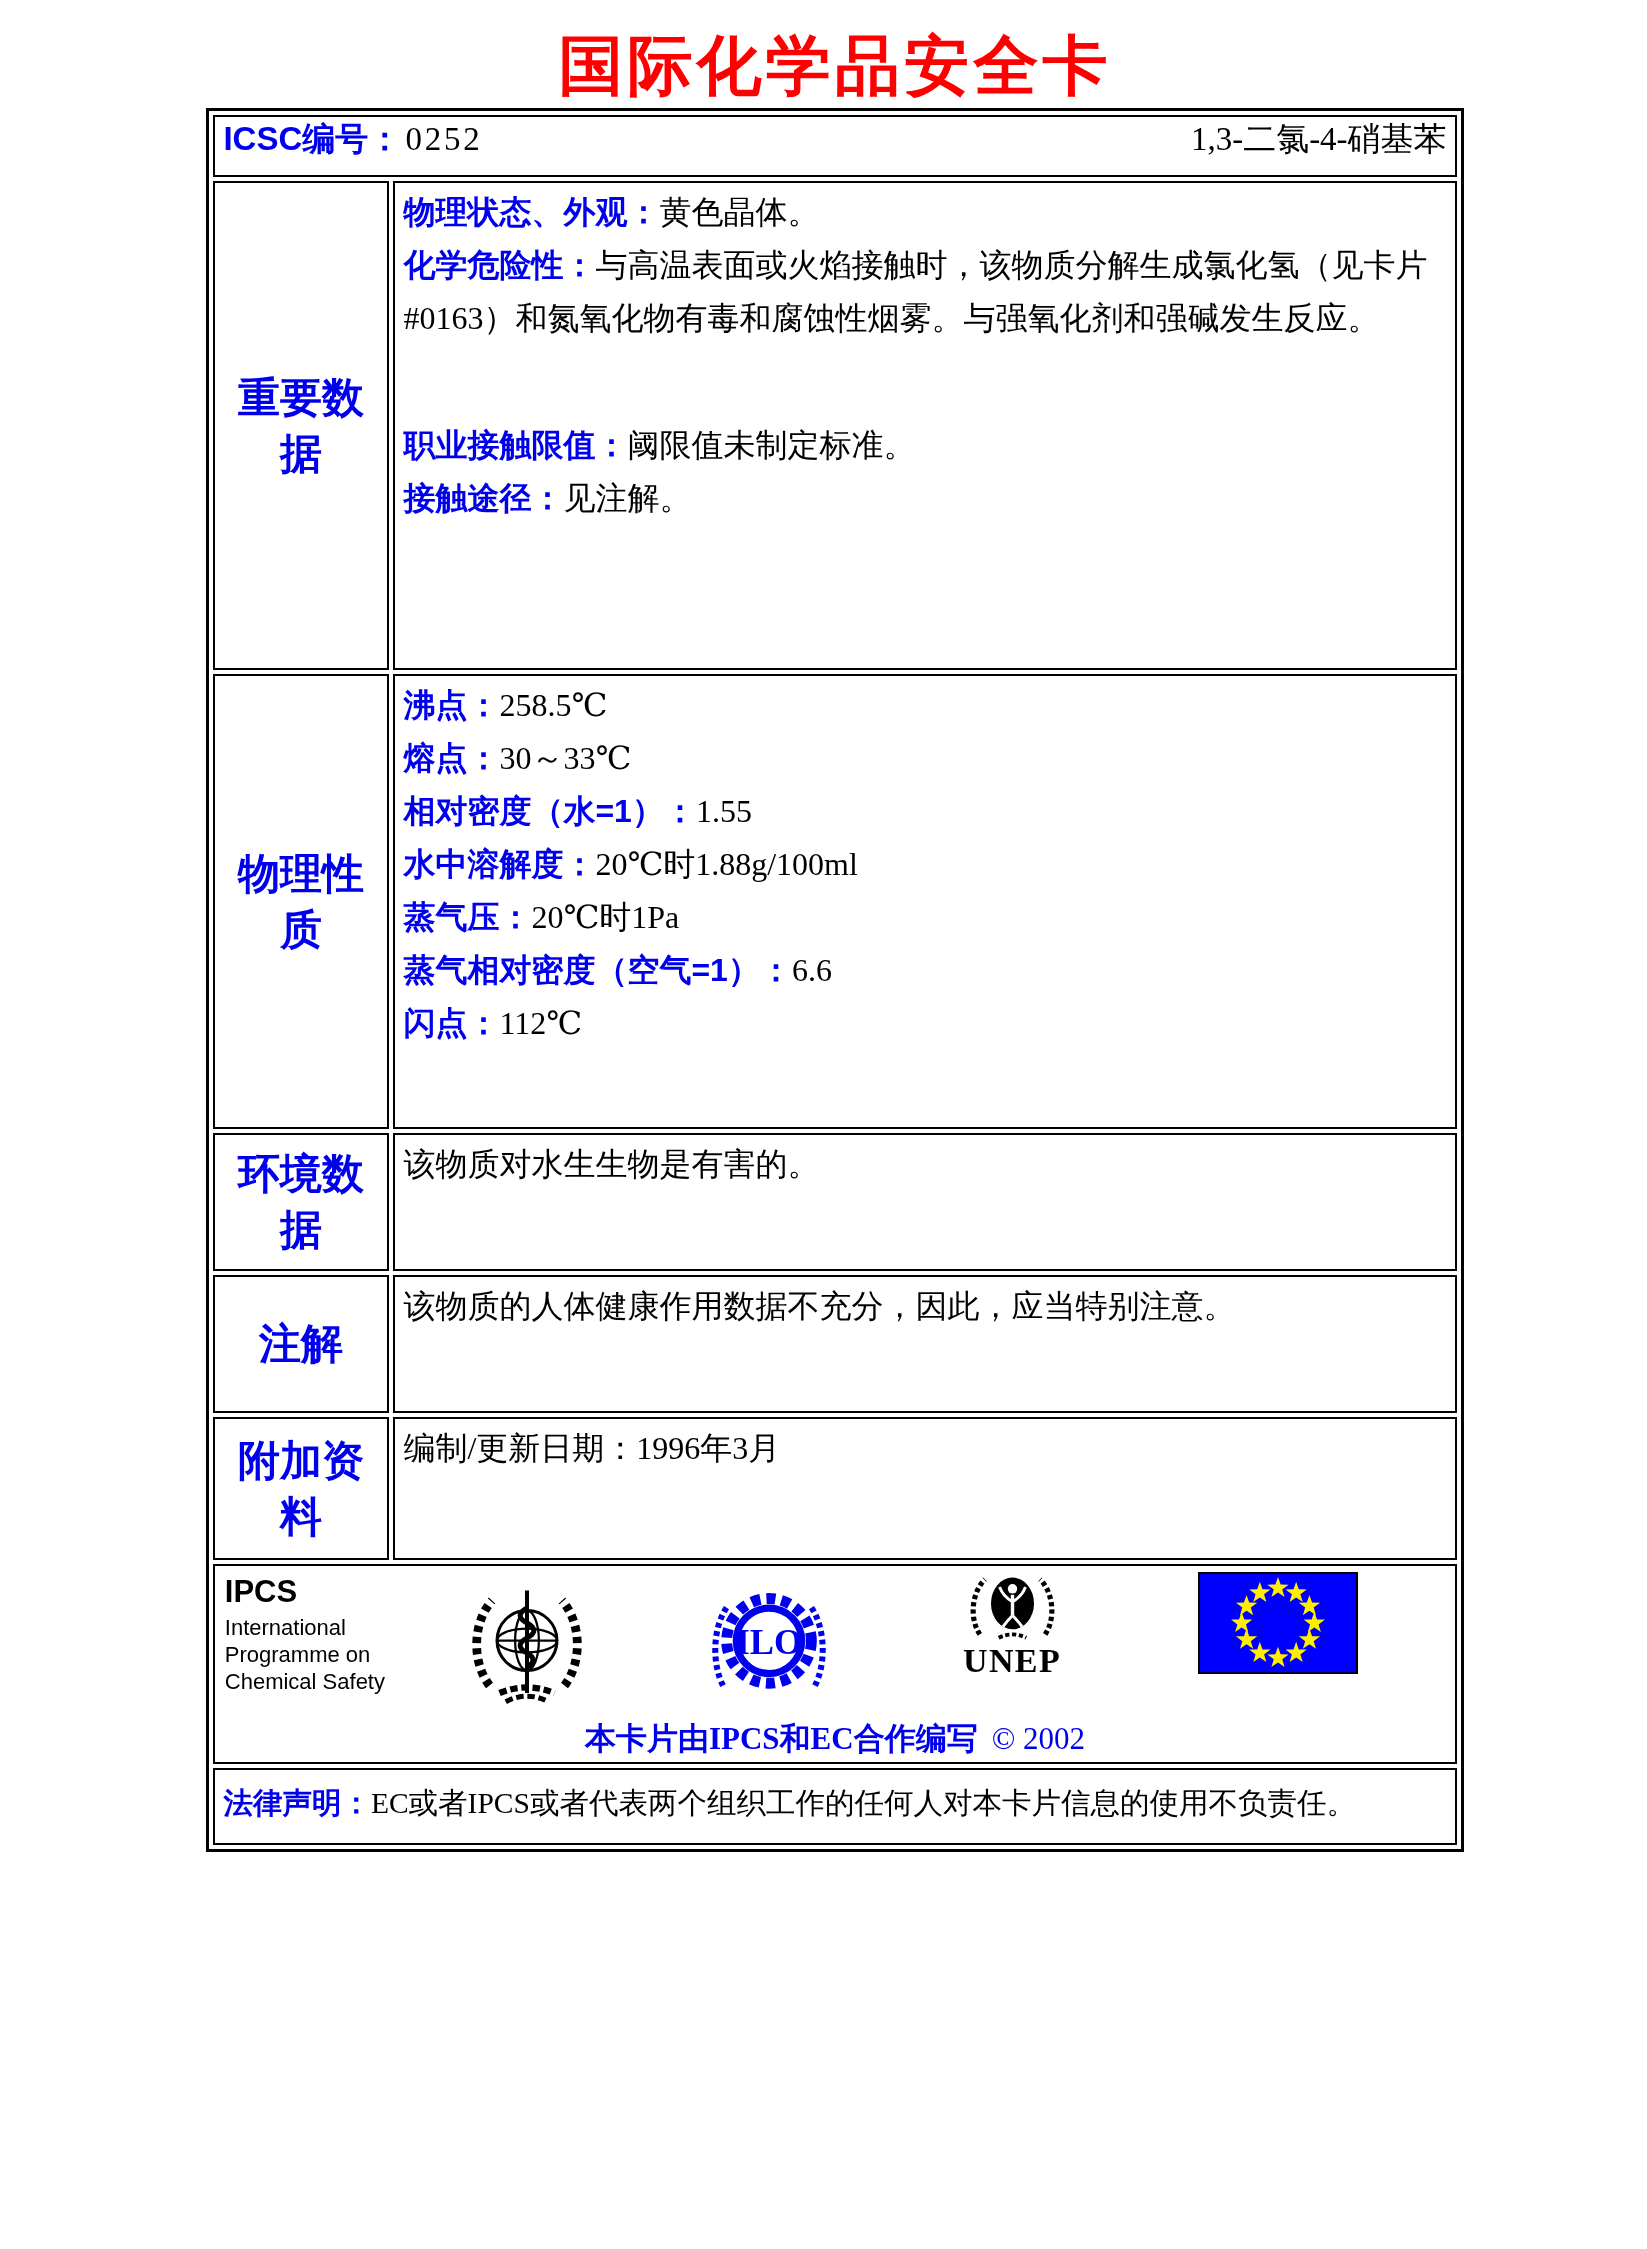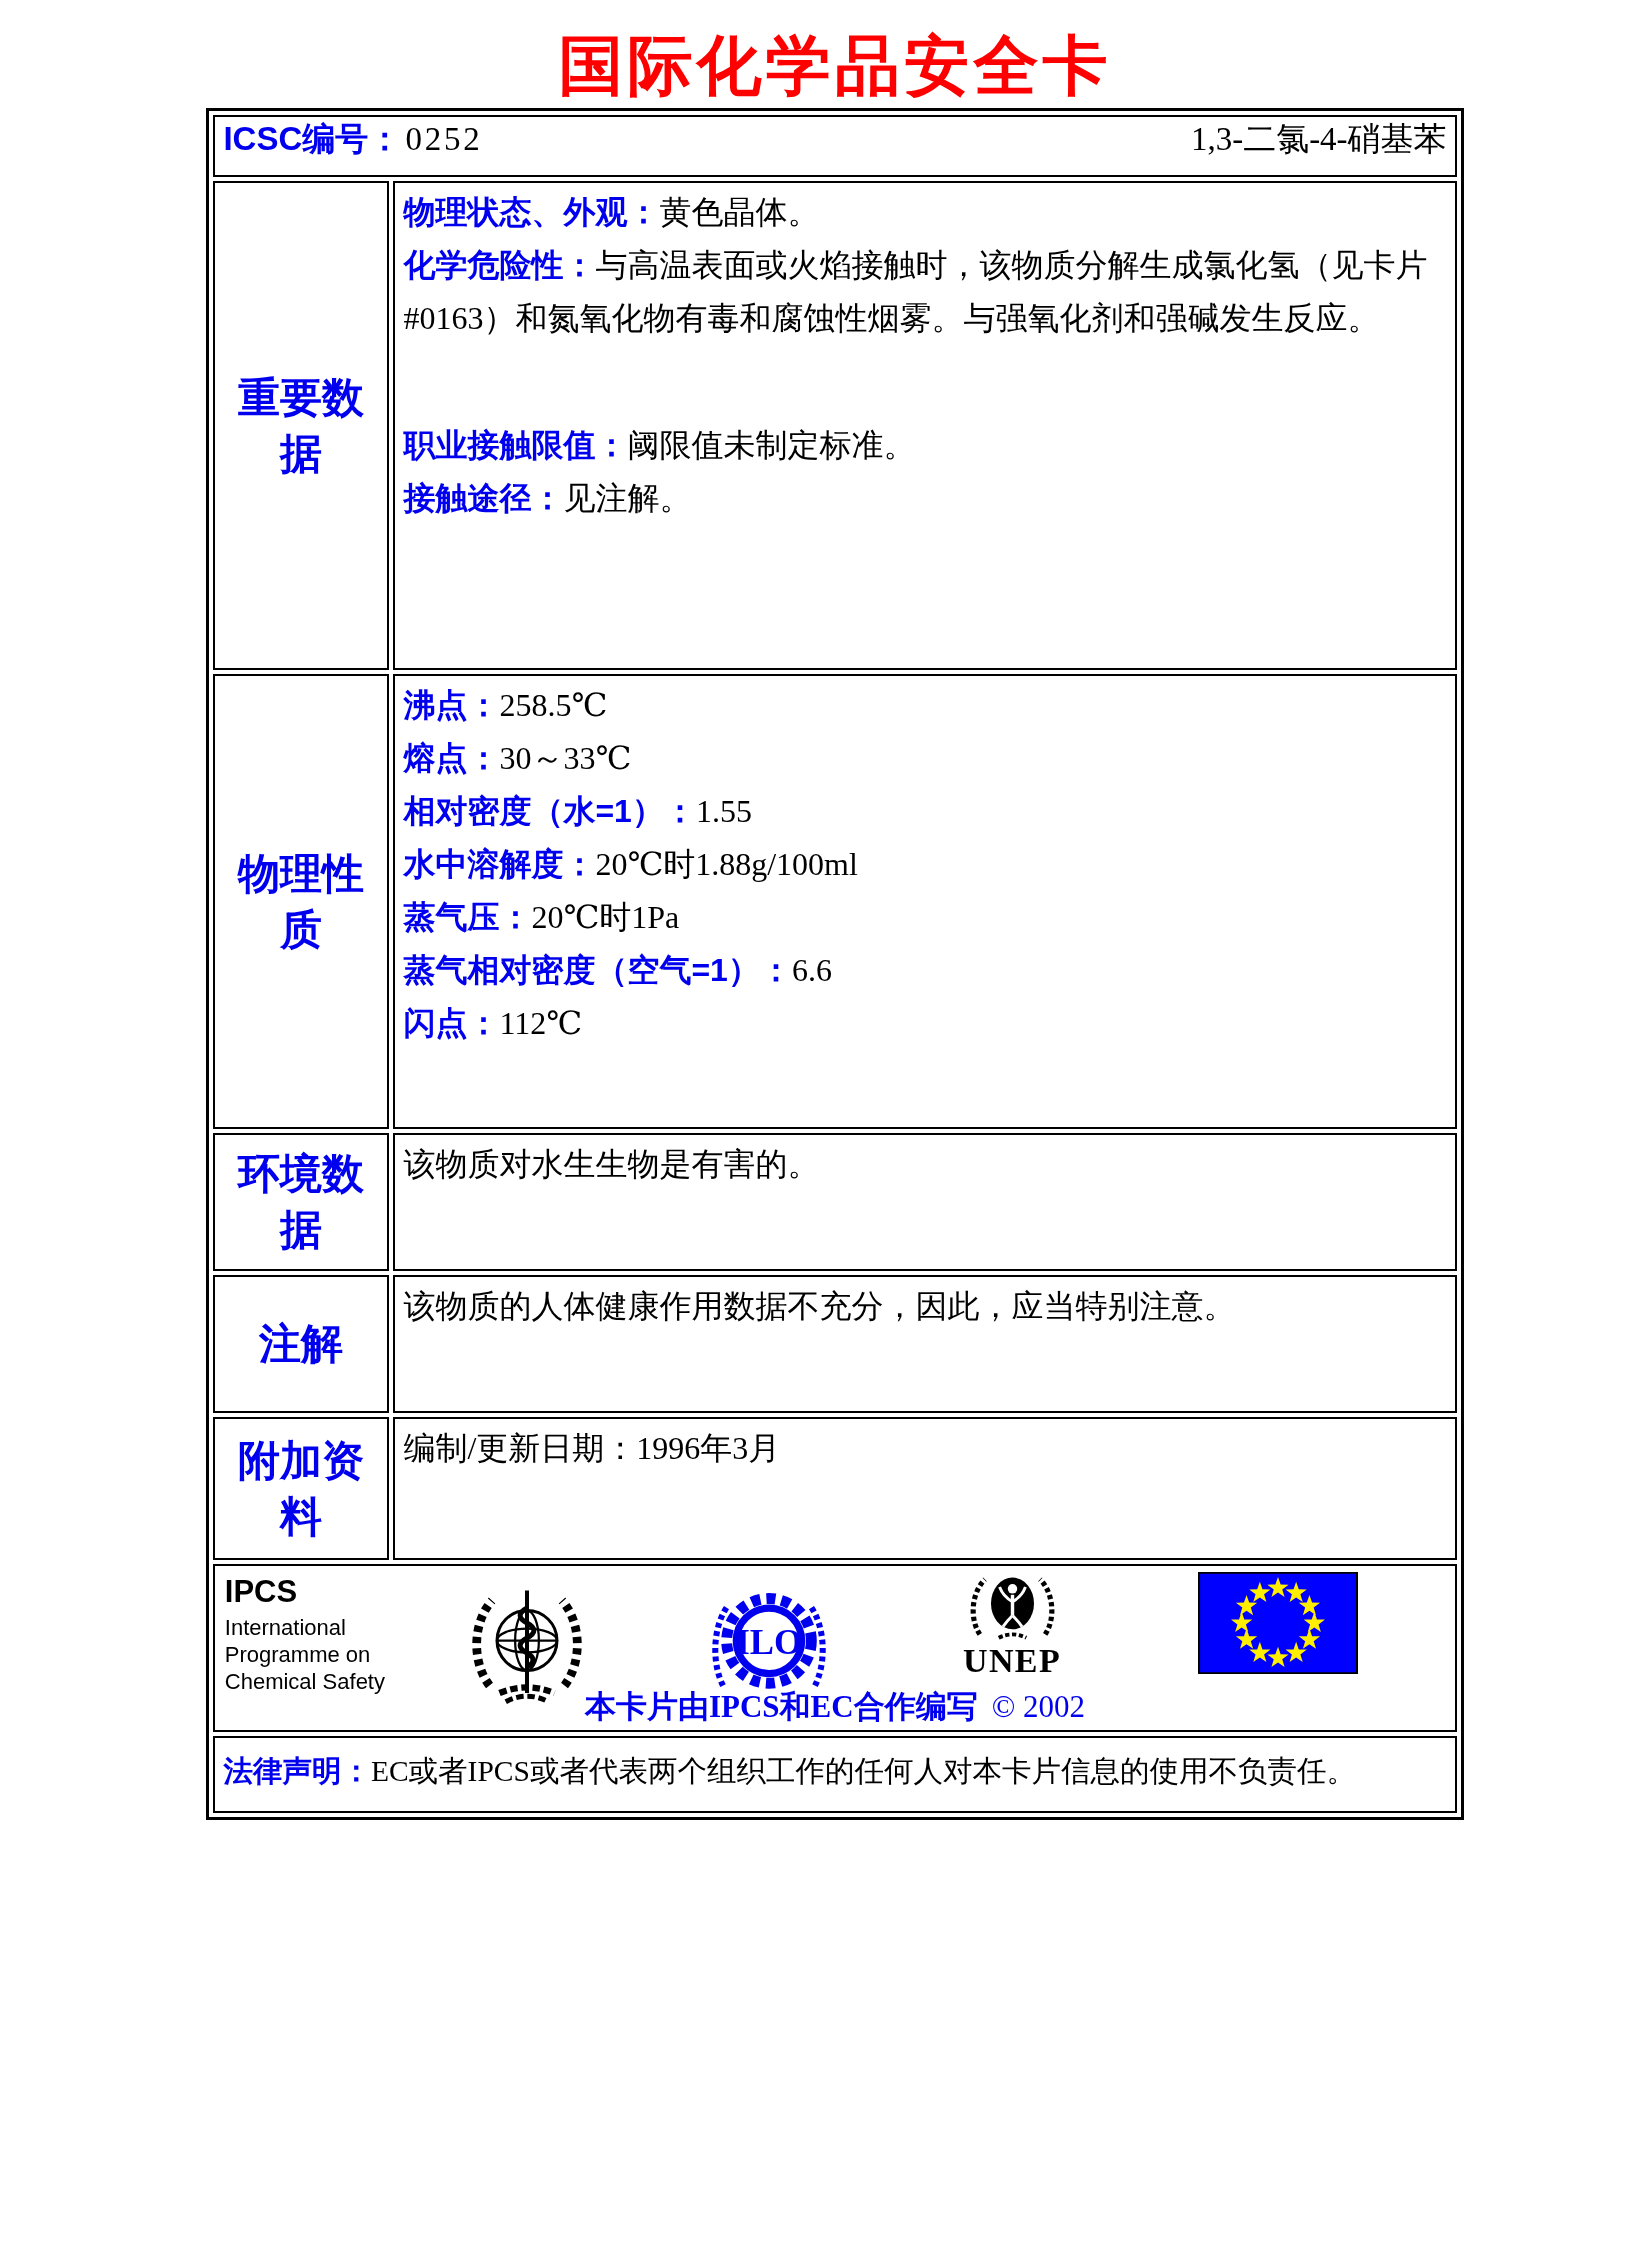--- a/index.html
+++ b/index.html
@@ -44,21 +44,21 @@
   .header-flex{
     height:100%;display:flex;justify-content:space-between;
     font-size:33px;
   }
   .icsc-number{letter-spacing:2.8px;margin-left:4.2px;}
   .h-important{height:489px;}
   .h-physical{height:455px;}
   .h-environment{height:138px;}
   .h-notes{height:138px;}
   .h-additional{height:143px;}
-  .footer-cell{height:168px;position:relative;padding:0;}
+  .footer-cell{height:200px;position:relative;padding:0;}
   .ipcs-block{
     position:absolute;left:9.8px;top:8.4px;
     font-family:"Liberation Sans","DejaVu Sans",sans-serif;color:#000;
   }
   .ipcs-title{font-size:31px;font-weight:bold;line-height:34px;margin-bottom:5.6px;}
   .ipcs-line{font-size:22px;line-height:27px;}
   .logo{position:absolute;}
   .logo-who{left:249px;top:17px;}
   .logo-ilo{left:491px;top:18px;}
   .logo-unep{left:741px;top:2.8px;width:112px;text-align:center;}

